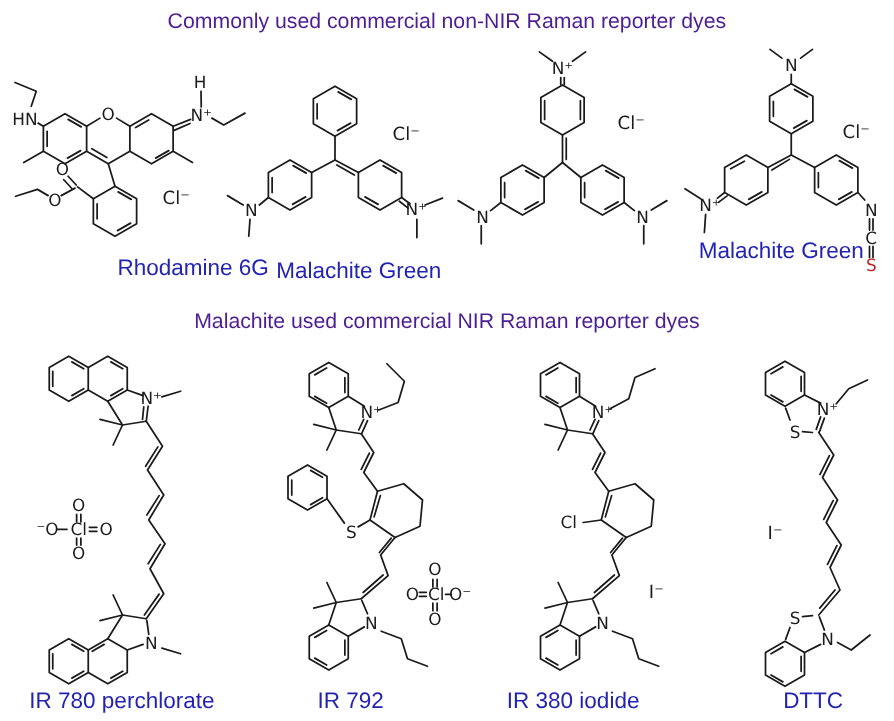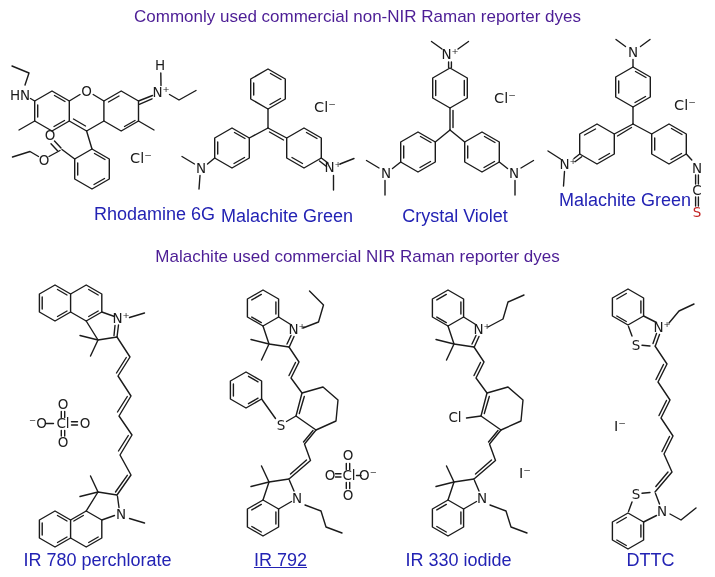--- a/index.html
+++ b/index.html
@@ -107,21 +107,20 @@
       <path class="bond" d="M95 94 L109.7 106"></path>
       <path class="bond" d="M144.3 126 L152.5 132.5 M166 132 L178.5 124.5 M160 144.5 L160 159"></path>
     </g>
     <g>
       <text x="95" y="23">N⁺</text>
       <text x="31" y="142">N</text>
       <text x="159" y="142">N</text>
       <text x="150" y="67" class="ion">Cl⁻</text>
     </g>
   </svg>
-  <div class="mol-label" style="left:362px;top:207px;width:186px;">Crystal Violet</div>
 
   <svg style="left:545px;top:36px;" width="170" height="188" viewBox="0 0 170 188">
     <g>
 
       <path class="bond" d="M80.5 10.5 L71 3.5 M95.5 10.5 L105 3.5 M88 23.5 L88 31"></path>
 
       <path class="bond" d="M88 31 L105.3 41 L105.3 61 L88 71 L70.7 61 L70.7 41 Z"></path>
       <path class="bond" d="M90.5 35.5 L101 41.5 M100.5 60.5 L90 66.5 M73.7 57 L73.7 45"></path>
       <path class="bond" d="M88 71 L88 88"></path>
 
@@ -238,21 +237,21 @@
       <text x="107" y="56">N⁺</text>
       <text x="91" y="152">S</text>
       <text x="107" y="225">N</text>
       <text x="158" y="182">O</text>
       <text x="140" y="202">O</text>
       <text x="159" y="202">Cl</text>
       <text x="178" y="202">O⁻</text>
       <text x="158" y="222">O</text>
     </g>
   </svg>
-  <div class="mol-label" style="left:188px;top:551px;width:185px;text-decoration:underline;">IR 792</div>
+  <div class="mol-label" style="left:188px;top:551px;width:185px;">IR 792</div>
 
   <svg style="left:375px;top:278px;" width="180" height="272" viewBox="0 0 180 272">
     <g>
 
       <path class="bond" d="M73 12 L88.6 21 L88.6 39 L73 48 L57.4 39 L57.4 21 Z"></path>
       <path class="bond" d="M85.9 24 L85.9 36 M71.3 44.6 L61.8 39.1 M61.8 21.9 L71.3 16.4"></path>
 
       <path class="bond" d="M88.6 39 L101.5 47 M104 58.5 L99.5 68.5 M101 57.5 L97 66"></path>
       <path class="bond" d="M99 69 L79 66 L73 48"></path>
       <path class="bond" d="M79 66 L61 61.5 M79 66 L71.5 82"></path>
@@ -277,21 +276,21 @@
       <path class="bond" d="M73 222 L88.6 231 L88.6 249 L73 258 L57.4 249 L57.4 231 Z"></path>
       <path class="bond" d="M85.9 234 L85.9 246 M71.3 254 L61.8 248.5 M61.8 231.9 L71.3 226.4"></path>
     </g>
     <g>
       <text x="107" y="56">N⁺</text>
       <text x="80" y="144">Cl</text>
       <text x="107" y="225">N</text>
       <text x="150" y="200" class="ion">I⁻</text>
     </g>
   </svg>
-  <div class="mol-label" style="left:366px;top:551px;width:185px;">IR 330 iodide</div>
+  <div class="mol-label" style="left:366px;top:551px;width:185px;">IR 380 iodide</div>
 
   <svg style="left:560px;top:278px;" width="155" height="274" viewBox="0 0 155 274">
     <g>
 
       <path class="bond" d="M68 11 L83.6 20 L83.6 38 L68 47 L52.4 38 L52.4 20 Z"></path>
       <path class="bond" d="M80.9 23 L80.9 35 M66.3 43.5 L56.8 38 M56.8 21 L66.3 15.5"></path>
 
       <path class="bond" d="M83.6 38 L96.5 44.5 M99.5 56.5 L95.5 67.5 M96.5 55.5 L93 65.5"></path>
       <path class="bond" d="M90 68 L82 67.3 M72 58 L68.5 48.5"></path>
       <path class="bond" d="M109 45 L119 33 L134 26"></path>

